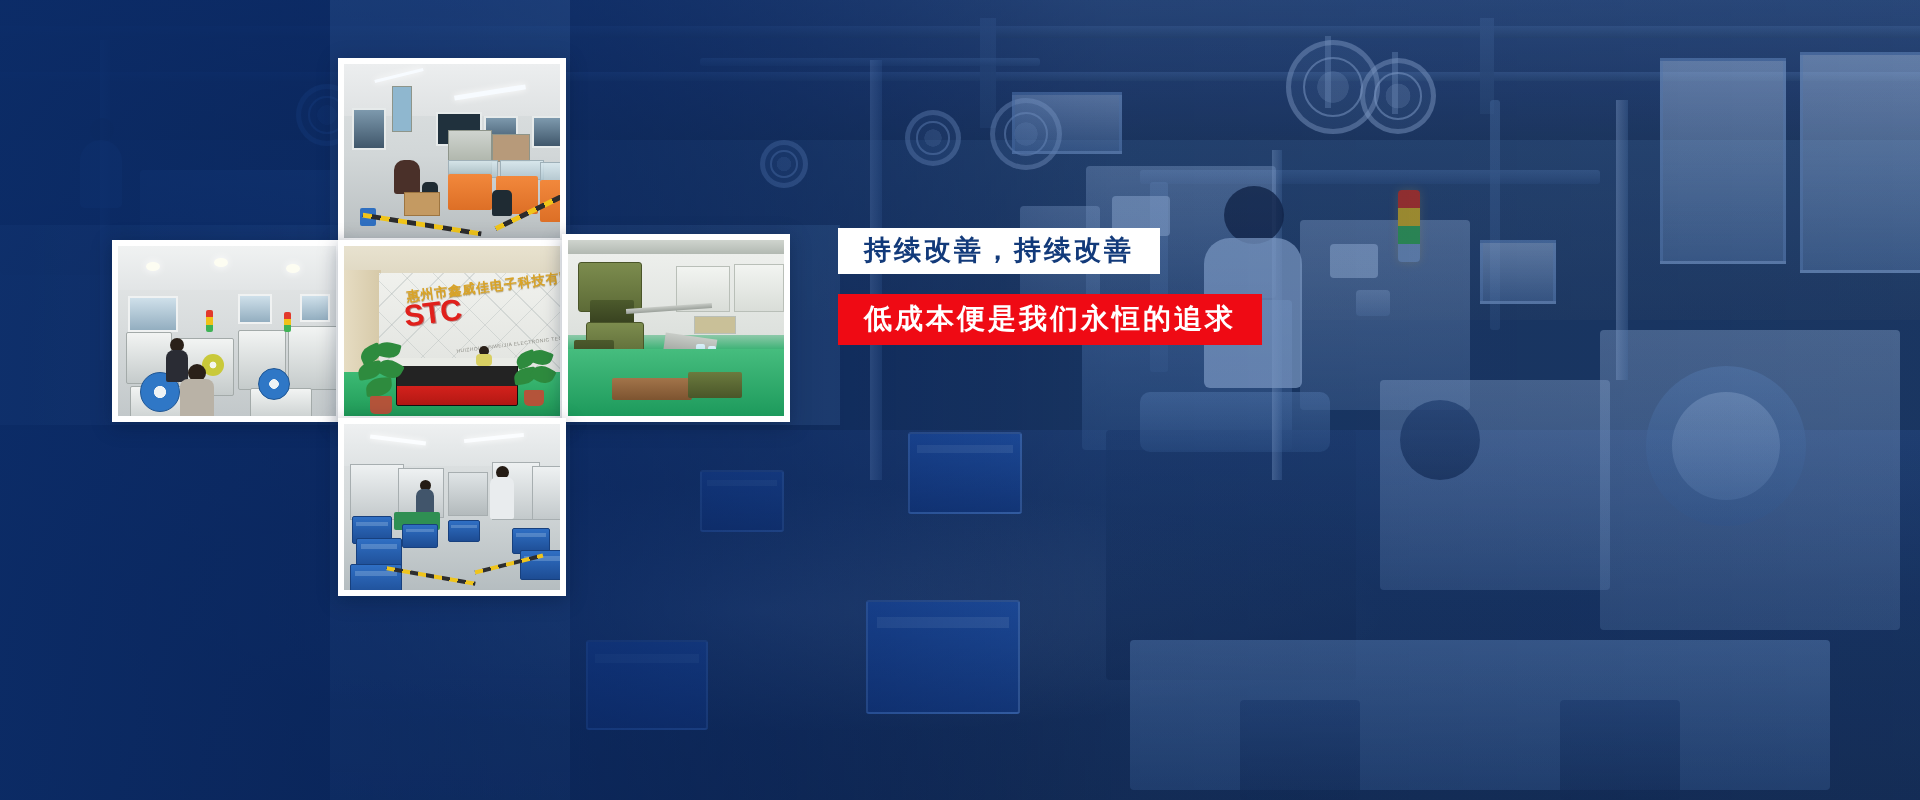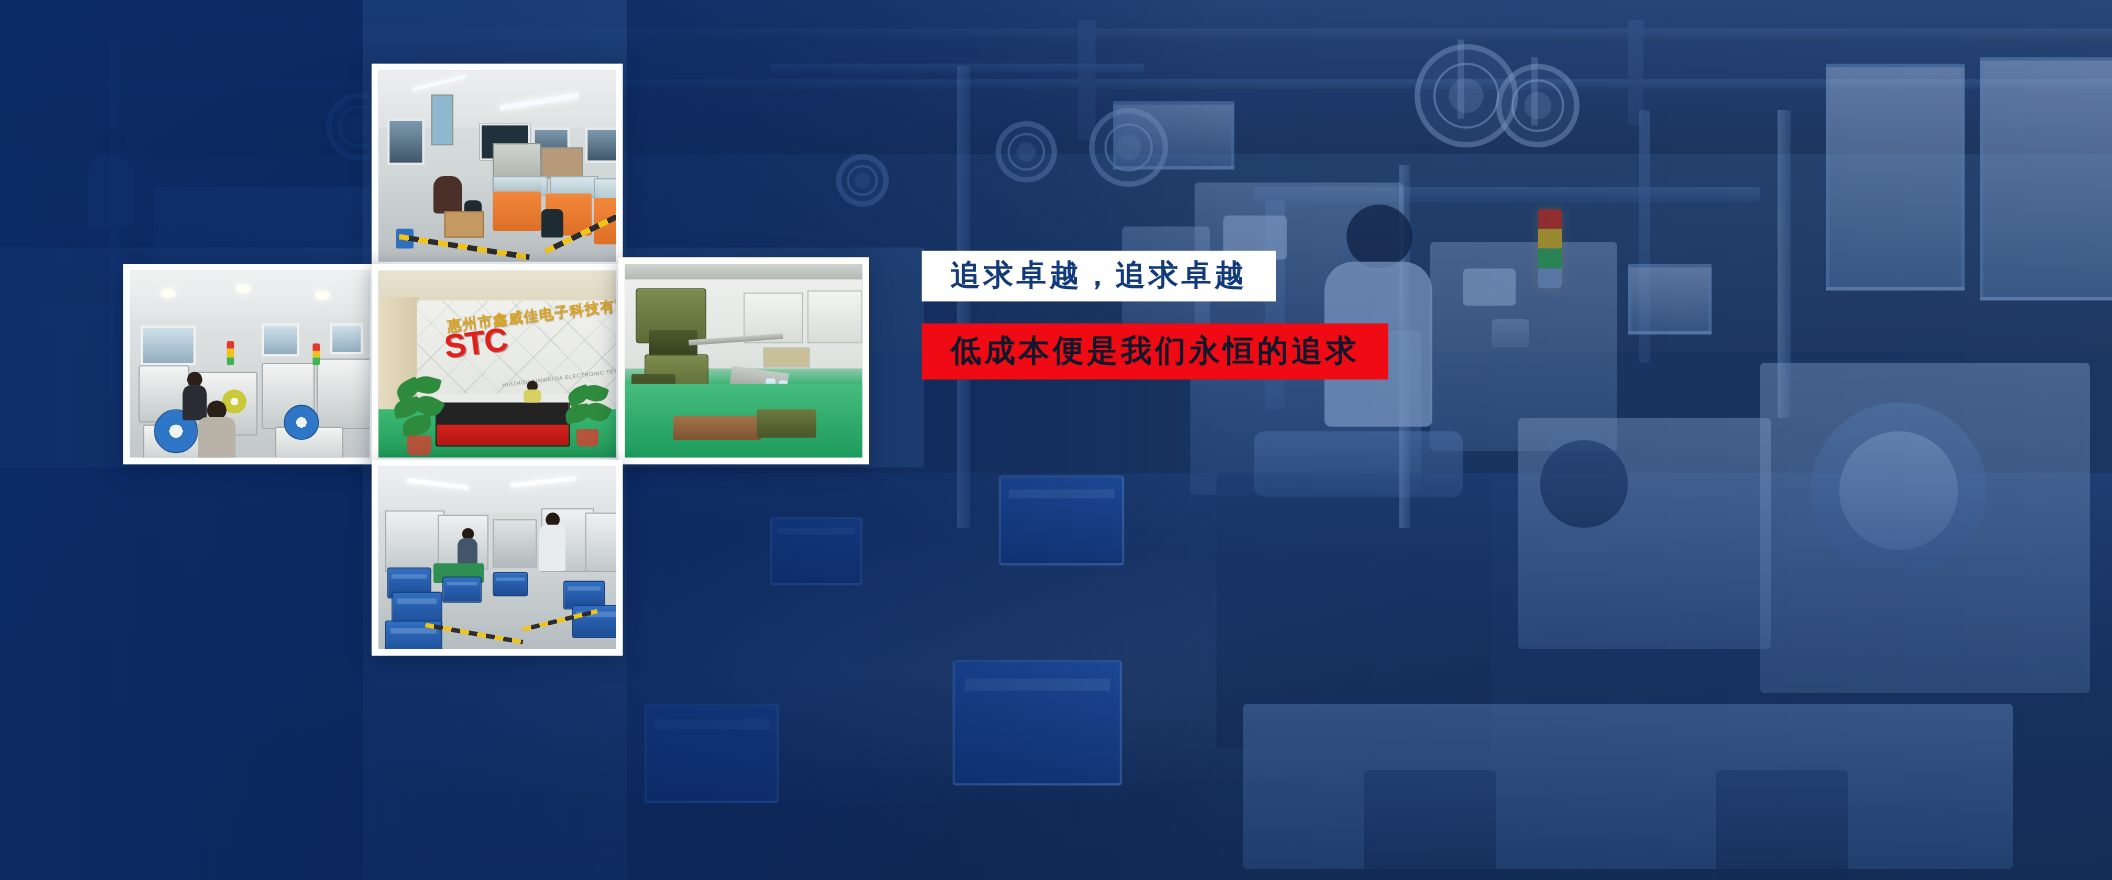--- a/index.html
+++ b/index.html
@@ -184,21 +184,21 @@
     padding:9px 26px 10px 26px;line-height:1;white-space:nowrap;
   }
   .headline{
     margin-top:22px;
     color:#ffffff;font-size:64px;font-weight:bold;line-height:1.08;
     letter-spacing:3px;white-space:nowrap;
     text-shadow:0 3px 12px rgba(5,22,52,.55);
   }
   .sub-red{
     display:inline-block;margin-top:20px;
-    background:#ef0a14;color:#0f172a;
+    background:#ef0a14;color:#ffffff;
     font-size:28px;font-weight:bold;letter-spacing:3px;
     padding:11px 26px 12px 26px;line-height:1;white-space:nowrap;
   }
 </style>
 </head>
 <body>
 
 <div class="banner">
 
   <div class="bg-photo">
@@ -458,17 +458,17 @@
           <div class="ai-crate" style="left:168px;top:104px;width:36px;height:24px;"></div>
           <div class="ai-crate" style="left:176px;top:126px;width:42px;height:28px;"></div>
           <div class="ai-floorline" style="left:42px;top:150px;width:90px;transform:rotate(10deg);"></div>
           <div class="ai-floorline" style="left:130px;top:138px;width:70px;transform:rotate(-14deg);"></div>
         </div>
       </div>
     </div>
   </div>
 
   <div class="textblock">
-    <div class="sub-white">追求卓越，追求卓越</div>
+    <div class="sub-white">持续改善，持续改善</div>
     <div class="sub-red">低成本便是我们永恒的追求</div>
   </div>
 
 </div>
 
 </body></html>

